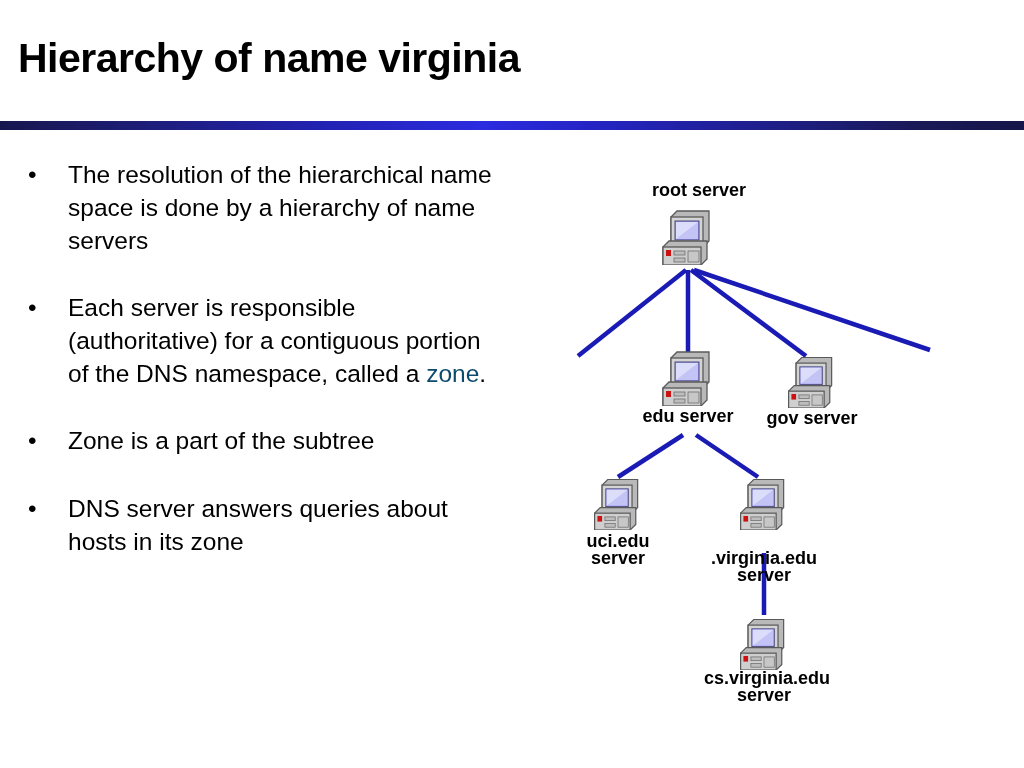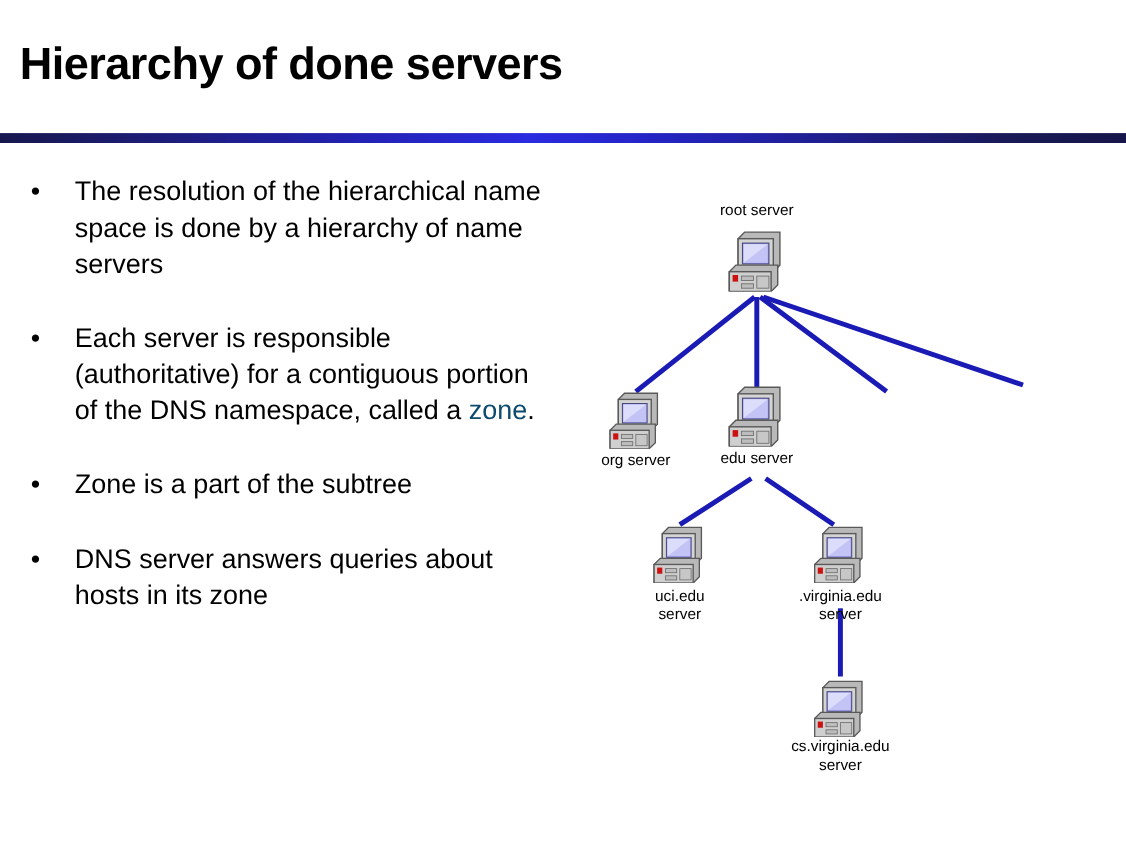--- a/index.html
+++ b/index.html
@@ -89,38 +89,38 @@
     width: 518px;
     height: 585px;
     overflow: visible;
   }
 
   .node {
     position: absolute;
     text-align: center;
   }
   .node .label {
-    font-size: 14px;
-    font-weight: normal;
+    font-size: 18px;
+    font-weight: bold;
     line-height: 17px;
     color: #000000;
     white-space: nowrap;
   }
   .node .label.wrap { white-space: normal; }
 
   .pc {
     position: relative;
     margin: 0 auto;
   }
   .pc svg { display: block; }
 </style>
 </head>
 <body>
 
-<div class="slide-title">Hierarchy of done servers</div>
+<div class="slide-title">Hierarchy of name virginia</div>
 
 <div class="divider"></div>
 
 <div class="bullets">
 
   <div class="bullet b1">
     <span class="dot">•</span>
     <span>The resolution of the hierarchical name space is done by a hierarchy of name servers</span>
   </div>
 
@@ -167,58 +167,58 @@
         <polygon points="6,44 12,38 50,38 50,56 44,62 6,62" fill="#b9b9b9" stroke="#595959" stroke-width="1.3"></polygon>
         <rect x="6" y="44" width="38" height="18" fill="#cfcfcf" stroke="#595959" stroke-width="1.3"></rect>
         <rect x="9" y="47" width="5" height="6" fill="#cc1111"></rect>
         <rect x="17" y="48" width="11" height="4" fill="#bdbdbd" stroke="#6e6e6e" stroke-width="0.8"></rect>
         <rect x="17" y="55" width="11" height="4" fill="#bdbdbd" stroke="#6e6e6e" stroke-width="0.8"></rect>
         <rect x="31" y="48" width="11" height="11" fill="#c7c7c7" stroke="#6e6e6e" stroke-width="0.8"></rect>
       </svg>
     </div>
   </div>
 
-  <div class="node" style="left:24px; top:190px; width:96px;">
-    <div class="pc" style="width:60px; height:58px;">
-      <svg viewBox="0 0 62 62" width="60" height="58">
-        <polygon points="14,14 20,8 52,8 52,38 46,44 14,44" fill="#b9b9b9" stroke="#595959" stroke-width="1.3"></polygon>
-        <rect x="14" y="14" width="32" height="30" fill="#d4d4d4" stroke="#595959" stroke-width="1.3"></rect>
-        <rect x="18" y="18" width="24" height="19" fill="#9a9aee" stroke="#4a4a7a" stroke-width="1"></rect>
-        <rect x="19" y="19" width="22" height="17" fill="#c3c3f6"></rect>
-        <polygon points="19,19 41,19 19,36" fill="#dcdcfb"></polygon>
-        <polygon points="6,44 12,38 50,38 50,56 44,62 6,62" fill="#b9b9b9" stroke="#595959" stroke-width="1.3"></polygon>
-        <rect x="6" y="44" width="38" height="18" fill="#cfcfcf" stroke="#595959" stroke-width="1.3"></rect>
-        <rect x="9" y="47" width="5" height="6" fill="#cc1111"></rect>
-        <rect x="17" y="48" width="11" height="4" fill="#bdbdbd" stroke="#6e6e6e" stroke-width="0.8"></rect>
-        <rect x="17" y="55" width="11" height="4" fill="#bdbdbd" stroke="#6e6e6e" stroke-width="0.8"></rect>
-        <rect x="31" y="48" width="11" height="11" fill="#c7c7c7" stroke="#6e6e6e" stroke-width="0.8"></rect>
-      </svg>
-    </div>
-    <div class="label" style="margin-top:2px;">org server</div>
-  </div>
 
   <div class="node" style="left:134px; top:184px; width:96px;">
     <div class="pc" style="width:64px; height:62px;">
       <svg viewBox="0 0 62 62" width="64" height="62">
         <polygon points="14,14 20,8 52,8 52,38 46,44 14,44" fill="#b9b9b9" stroke="#595959" stroke-width="1.3"></polygon>
         <rect x="14" y="14" width="32" height="30" fill="#d4d4d4" stroke="#595959" stroke-width="1.3"></rect>
         <rect x="18" y="18" width="24" height="19" fill="#9a9aee" stroke="#4a4a7a" stroke-width="1"></rect>
         <rect x="19" y="19" width="22" height="17" fill="#c3c3f6"></rect>
         <polygon points="19,19 41,19 19,36" fill="#dcdcfb"></polygon>
         <polygon points="6,44 12,38 50,38 50,56 44,62 6,62" fill="#b9b9b9" stroke="#595959" stroke-width="1.3"></polygon>
         <rect x="6" y="44" width="38" height="18" fill="#cfcfcf" stroke="#595959" stroke-width="1.3"></rect>
         <rect x="9" y="47" width="5" height="6" fill="#cc1111"></rect>
         <rect x="17" y="48" width="11" height="4" fill="#bdbdbd" stroke="#6e6e6e" stroke-width="0.8"></rect>
         <rect x="17" y="55" width="11" height="4" fill="#bdbdbd" stroke="#6e6e6e" stroke-width="0.8"></rect>
         <rect x="31" y="48" width="11" height="11" fill="#c7c7c7" stroke="#6e6e6e" stroke-width="0.8"></rect>
       </svg>
     </div>
     <div class="label" style="margin-top:2px;">edu server</div>
   </div>
 
+  <div class="node" style="left:258px; top:190px; width:96px;">
+    <div class="pc" style="width:60px; height:58px;">
+      <svg viewBox="0 0 62 62" width="60" height="58">
+        <polygon points="14,14 20,8 52,8 52,38 46,44 14,44" fill="#b9b9b9" stroke="#595959" stroke-width="1.3"></polygon>
+        <rect x="14" y="14" width="32" height="30" fill="#d4d4d4" stroke="#595959" stroke-width="1.3"></rect>
+        <rect x="18" y="18" width="24" height="19" fill="#9a9aee" stroke="#4a4a7a" stroke-width="1"></rect>
+        <rect x="19" y="19" width="22" height="17" fill="#c3c3f6"></rect>
+        <polygon points="19,19 41,19 19,36" fill="#dcdcfb"></polygon>
+        <polygon points="6,44 12,38 50,38 50,56 44,62 6,62" fill="#b9b9b9" stroke="#595959" stroke-width="1.3"></polygon>
+        <rect x="6" y="44" width="38" height="18" fill="#cfcfcf" stroke="#595959" stroke-width="1.3"></rect>
+        <rect x="9" y="47" width="5" height="6" fill="#cc1111"></rect>
+        <rect x="17" y="48" width="11" height="4" fill="#bdbdbd" stroke="#6e6e6e" stroke-width="0.8"></rect>
+        <rect x="17" y="55" width="11" height="4" fill="#bdbdbd" stroke="#6e6e6e" stroke-width="0.8"></rect>
+        <rect x="31" y="48" width="11" height="11" fill="#c7c7c7" stroke="#6e6e6e" stroke-width="0.8"></rect>
+      </svg>
+    </div>
+    <div class="label" style="margin-top:2px;">gov server</div>
+  </div>
 
 
   <div class="node" style="left:64px; top:312px; width:96px;">
     <div class="pc" style="width:60px; height:58px;">
       <svg viewBox="0 0 62 62" width="60" height="58">
         <polygon points="14,14 20,8 52,8 52,38 46,44 14,44" fill="#b9b9b9" stroke="#595959" stroke-width="1.3"></polygon>
         <rect x="14" y="14" width="32" height="30" fill="#d4d4d4" stroke="#595959" stroke-width="1.3"></rect>
         <rect x="18" y="18" width="24" height="19" fill="#9a9aee" stroke="#4a4a7a" stroke-width="1"></rect>
         <rect x="19" y="19" width="22" height="17" fill="#c3c3f6"></rect>
         <polygon points="19,19 41,19 19,36" fill="#dcdcfb"></polygon>
@@ -243,21 +243,21 @@
         <rect x="19" y="19" width="22" height="17" fill="#c3c3f6"></rect>
         <polygon points="19,19 41,19 19,36" fill="#dcdcfb"></polygon>
         <polygon points="6,44 12,38 50,38 50,56 44,62 6,62" fill="#b9b9b9" stroke="#595959" stroke-width="1.3"></polygon>
         <rect x="6" y="44" width="38" height="18" fill="#cfcfcf" stroke="#595959" stroke-width="1.3"></rect>
         <rect x="9" y="47" width="5" height="6" fill="#cc1111"></rect>
         <rect x="17" y="48" width="11" height="4" fill="#bdbdbd" stroke="#6e6e6e" stroke-width="0.8"></rect>
         <rect x="17" y="55" width="11" height="4" fill="#bdbdbd" stroke="#6e6e6e" stroke-width="0.8"></rect>
         <rect x="31" y="48" width="11" height="11" fill="#c7c7c7" stroke="#6e6e6e" stroke-width="0.8"></rect>
       </svg>
     </div>
-    <div class="label wrap" style="margin-top:3px; white-space:pre-line;">.virginia.edu
+    <div class="label wrap" style="margin-top:20px; white-space:pre-line;">.virginia.edu
 server</div>
   </div>
 
   <div class="node" style="left:198px; top:452px; width:120px;">
     <div class="pc" style="width:60px; height:58px;">
       <svg viewBox="0 0 62 62" width="60" height="58">
         <polygon points="14,14 20,8 52,8 52,38 46,44 14,44" fill="#b9b9b9" stroke="#595959" stroke-width="1.3"></polygon>
         <rect x="14" y="14" width="32" height="30" fill="#d4d4d4" stroke="#595959" stroke-width="1.3"></rect>
         <rect x="18" y="18" width="24" height="19" fill="#9a9aee" stroke="#4a4a7a" stroke-width="1"></rect>
         <rect x="19" y="19" width="22" height="17" fill="#c3c3f6"></rect>

